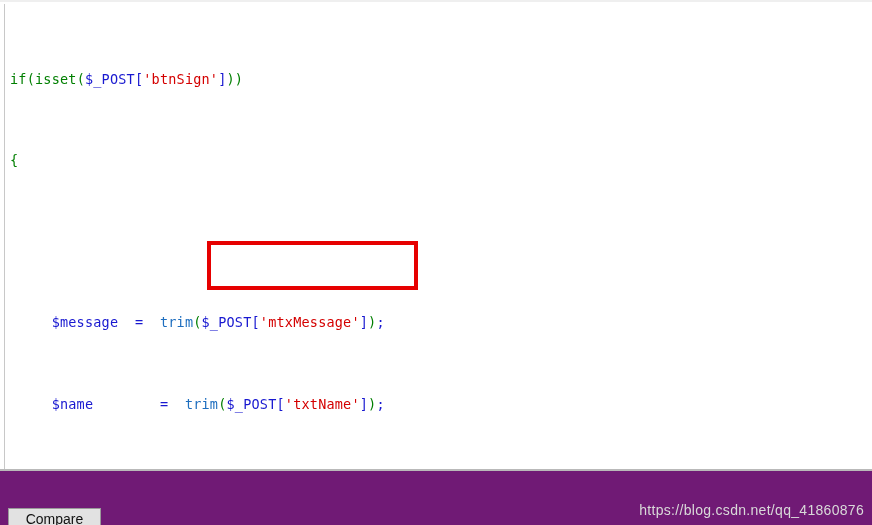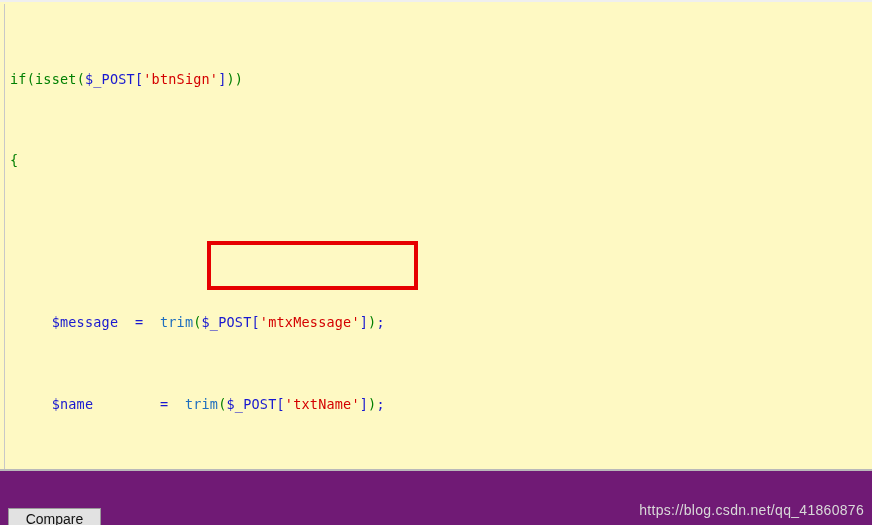--- a/index.html
+++ b/index.html
@@ -23,21 +23,21 @@
     background: #e7e7e7;
     overflow: hidden;
   }
   
   .code-panel {
     position: absolute;
     left: 0;
     top: 0;
     width: 872px;
     height: 471px;
-    background: #fef9c3;
+    background: #ffffff;
     border-top: 2px solid #efefef;
     border-bottom: 2px solid #b9b9b9;
     box-sizing: border-box;
     overflow: hidden;
   }
   .gutter-rule {
     position: absolute;
     left: 4px;
     top: 2px;
     width: 1px;

